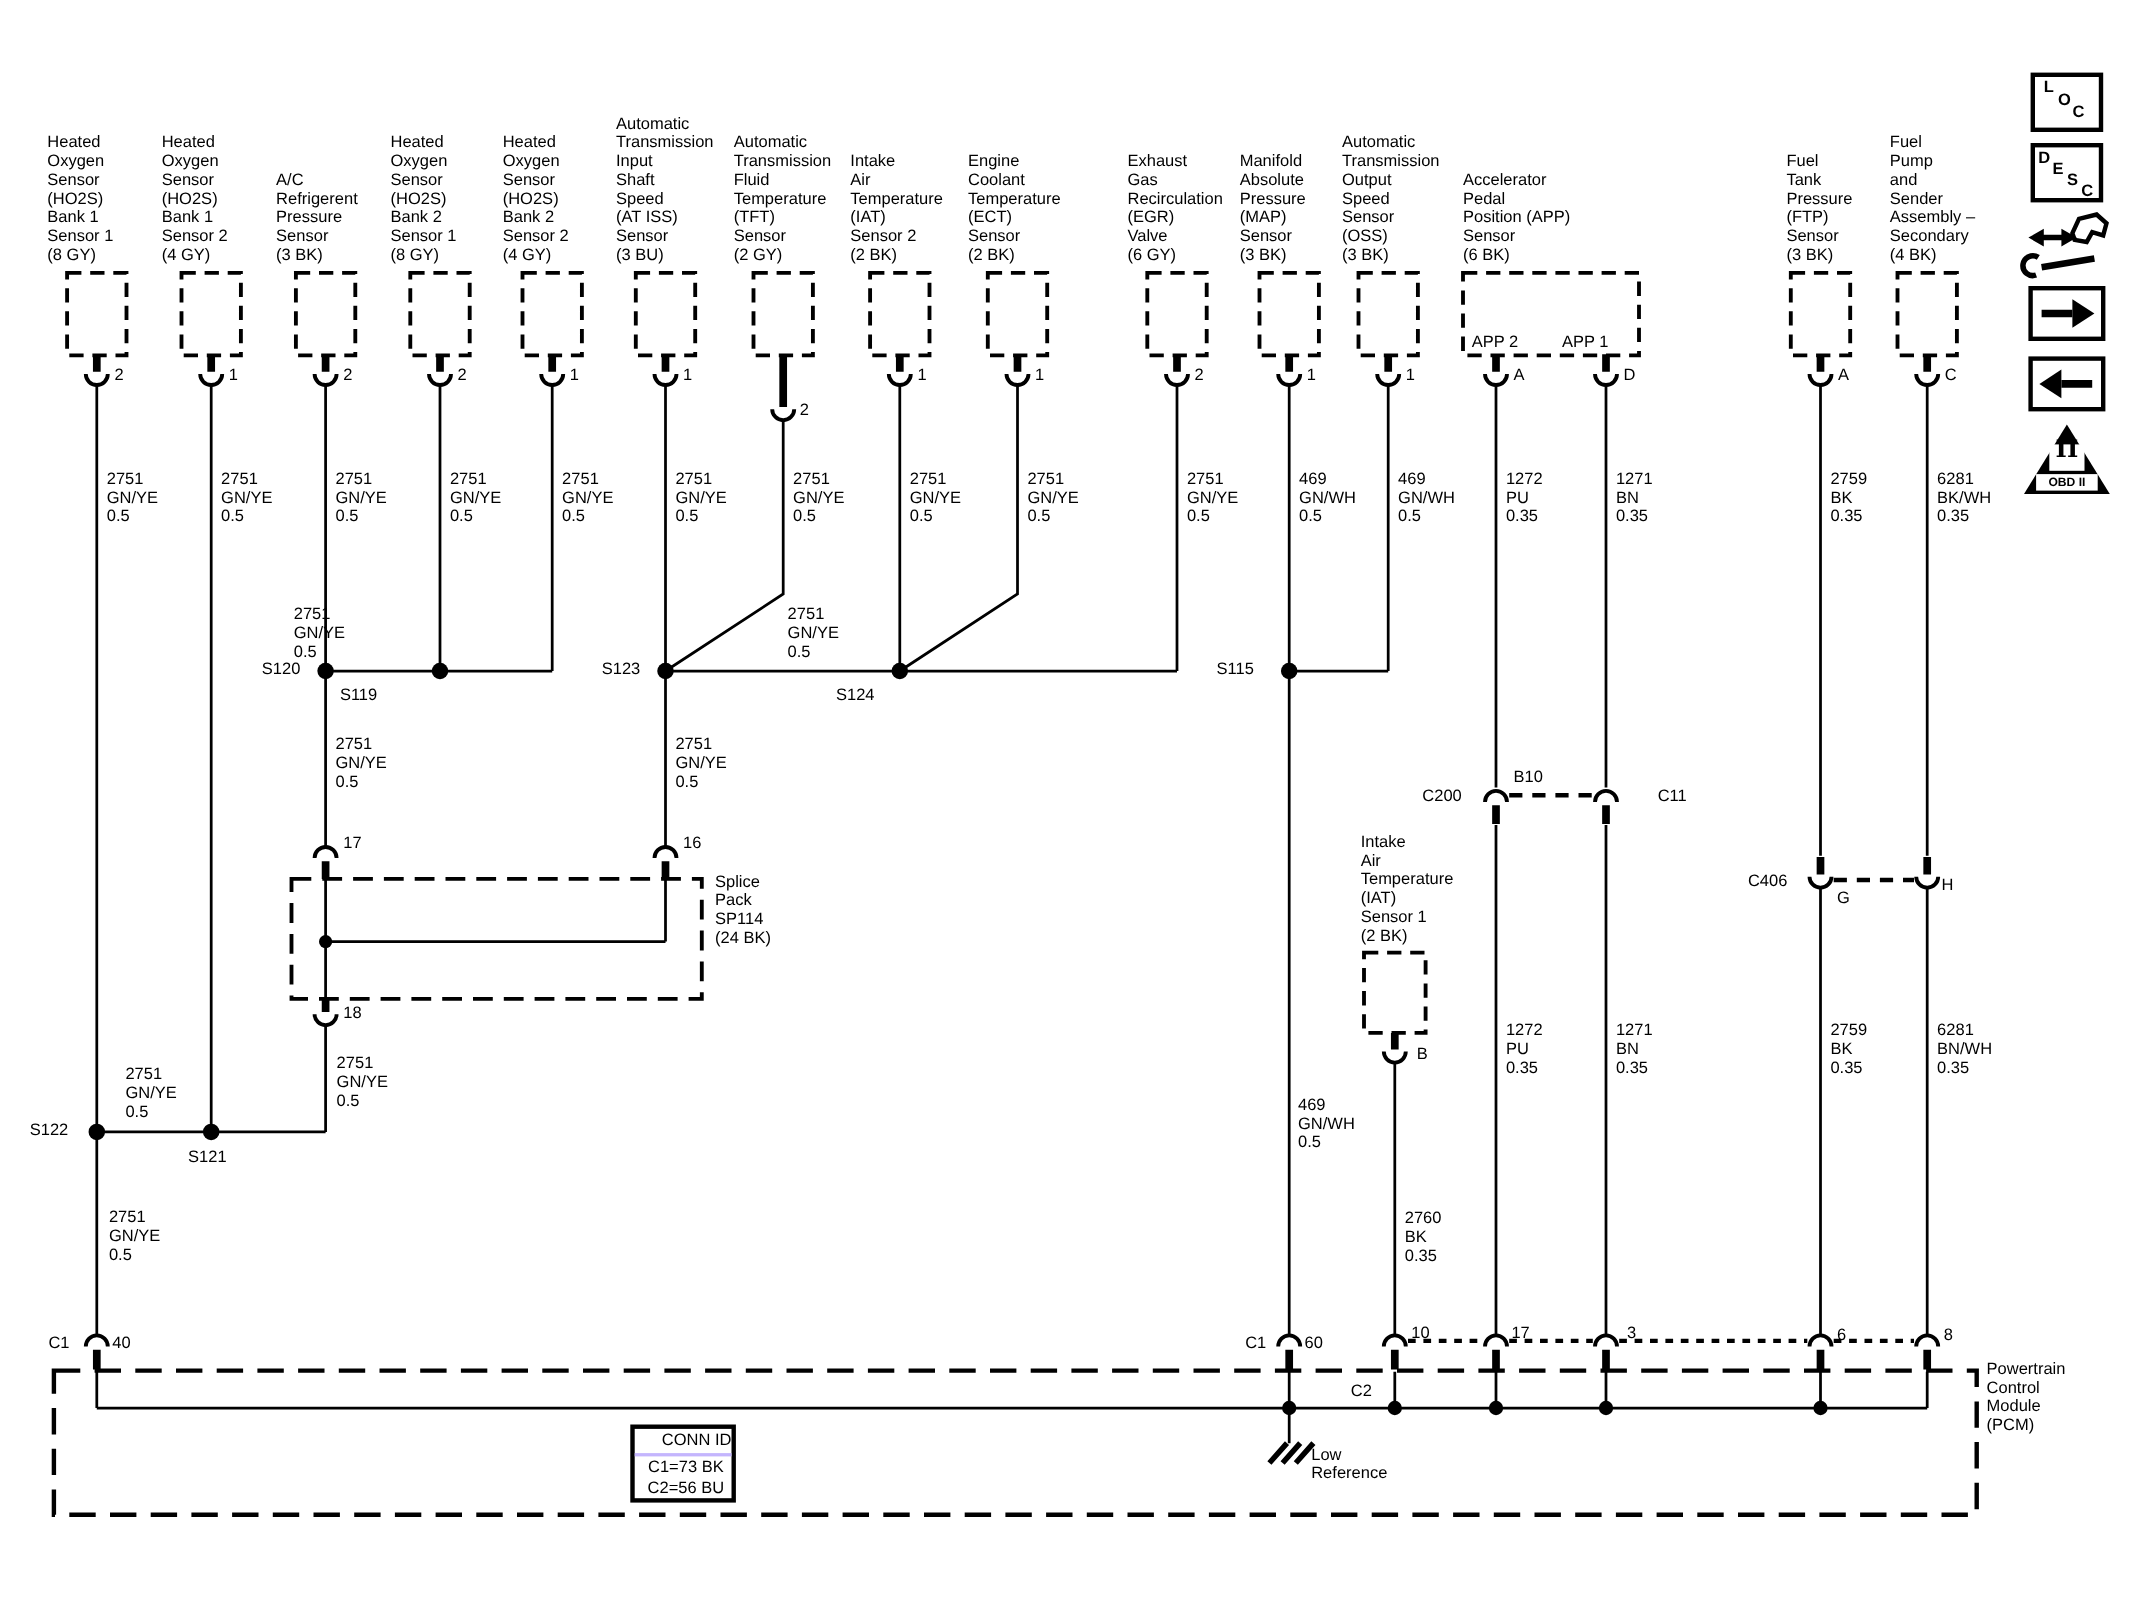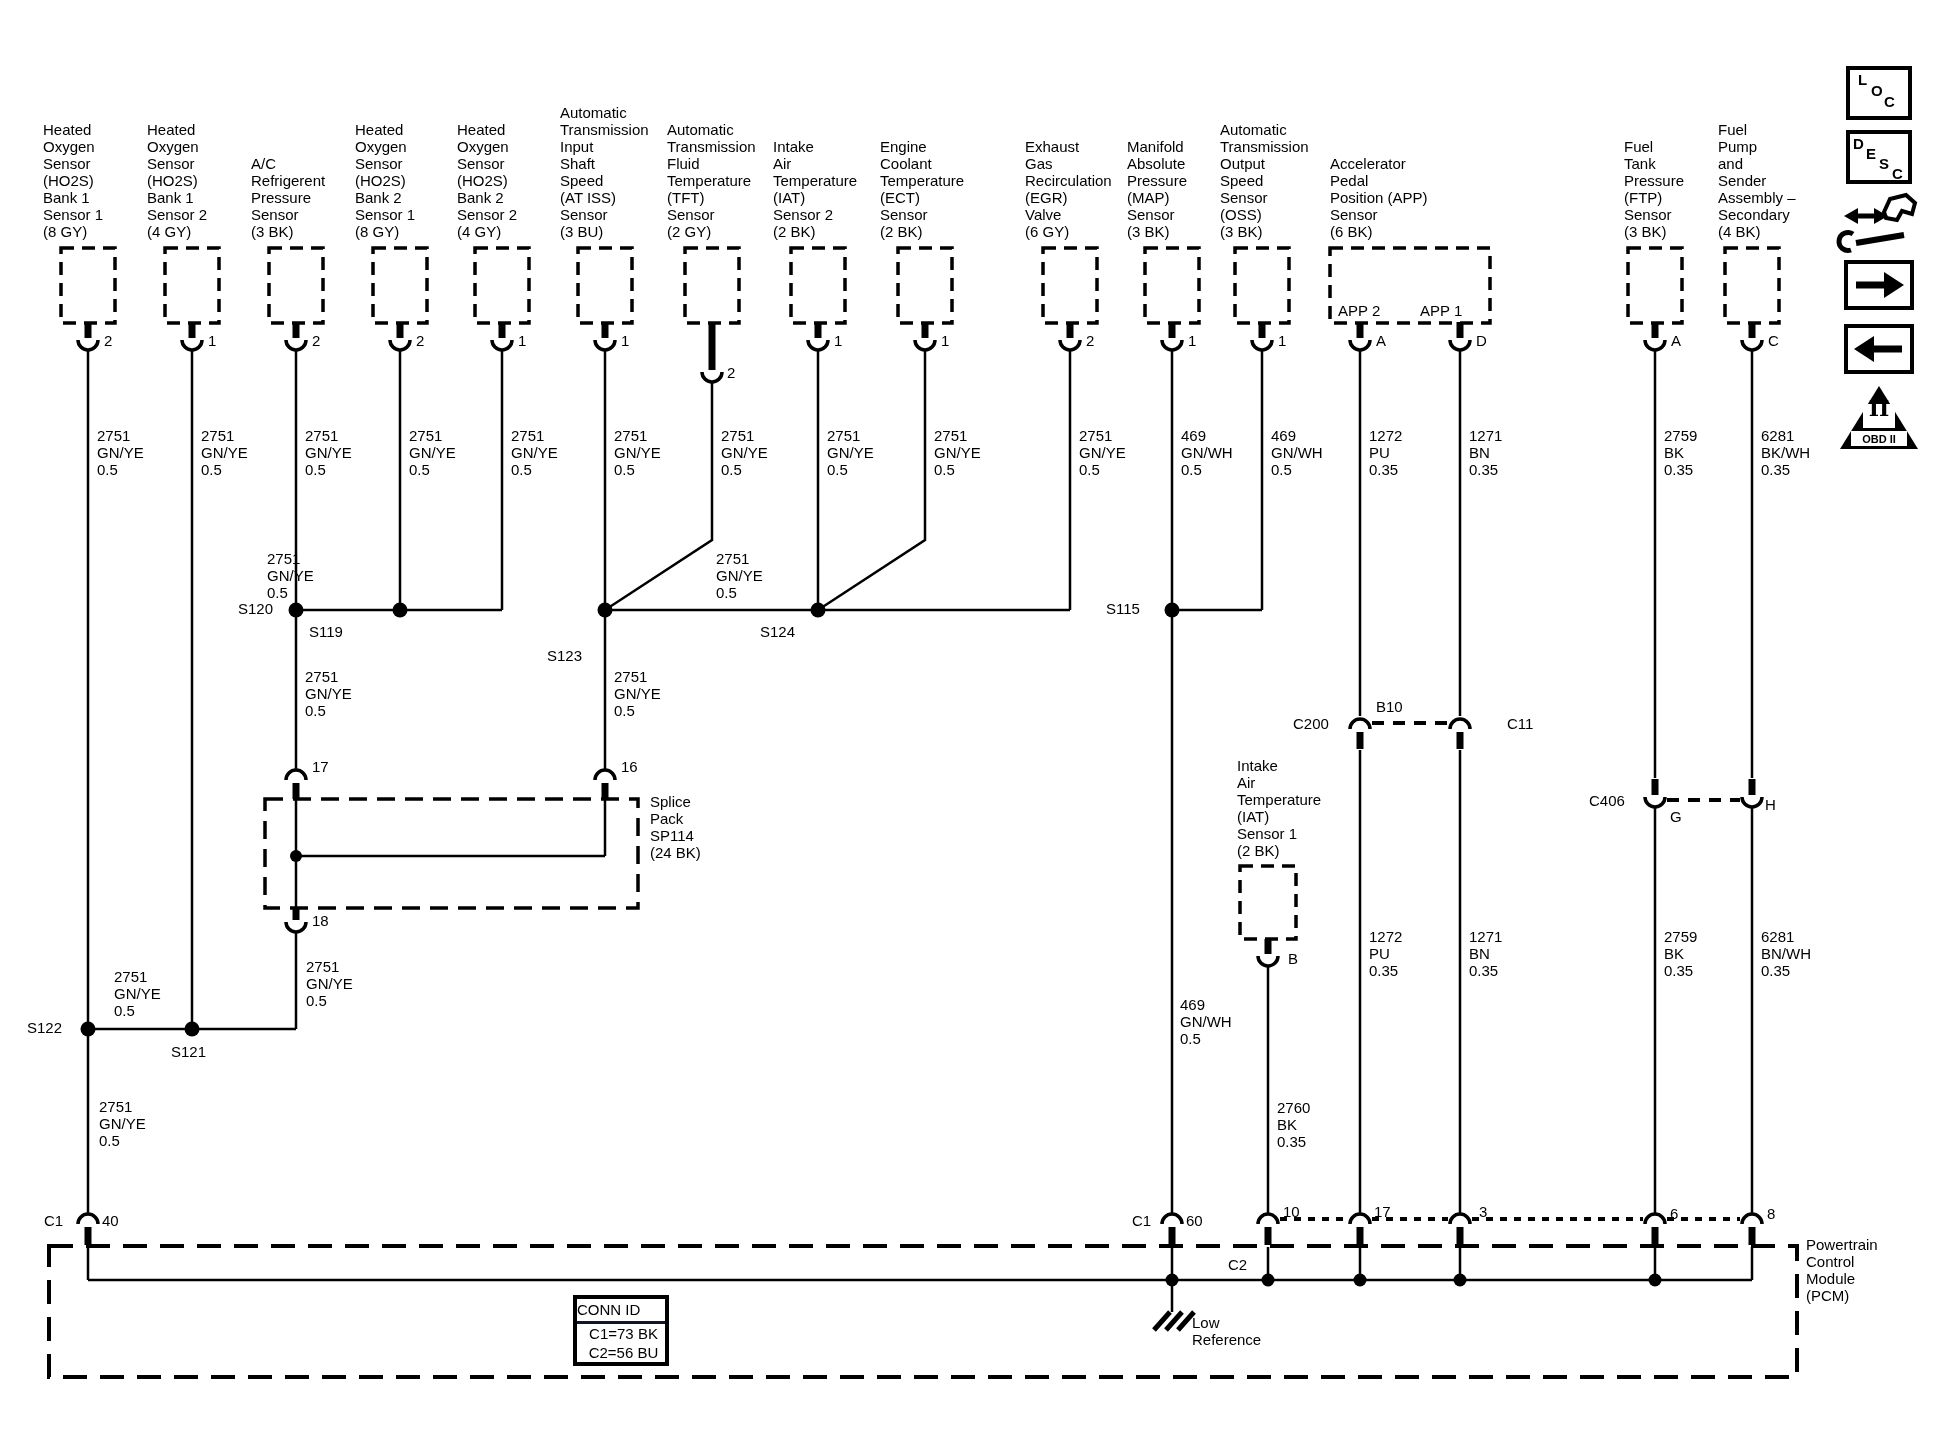--- a/index.html
+++ b/index.html
@@ -6,21 +6,21 @@
   html,body{margin:0;padding:0;background:#fff;}
   #stage{position:relative;width:1953px;height:1455px;background:#fff;overflow:hidden;
          font-family:"Liberation Sans",sans-serif;color:#000;}
   #wiring-svg{position:absolute;left:0;top:0;}
   #labels{position:absolute;left:0;top:0;width:100%;height:100%;}
   .t{position:absolute;white-space:pre-line;font:15px/17px "Liberation Sans",sans-serif;color:#000;}
   .c{text-align:center;}
   .b{font-weight:bold;}
   .serif{font-family:"DejaVu Serif","Liberation Serif",serif;font-weight:bold;}
   #conn-id{position:absolute;left:573px;top:1295px;width:88px;border:4px solid #000;background:#fff;}
-  #conn-id .hd{border-bottom:3px solid #0f172a;text-align:left;font:15px/22px "Liberation Sans",sans-serif;}
+  #conn-id .hd{border-bottom:3px solid #c4b5fd;text-align:right;font:15px/22px "Liberation Sans",sans-serif;}
   #conn-id .rw{padding:1px 0 0 5px;font:15px/18px "Liberation Sans",sans-serif;text-align:center;}
 </style>
 </head>
 <body>
 
 <div id="stage">
 
 <svg id="wiring-svg" width="1953" height="1455" viewBox="0 0 1953 1455">
   <g stroke="#000" fill="none">
 
@@ -372,21 +372,21 @@
 BK
 0.35</div>
       <div class="t" style="left: 1761px; top: 928px;">6281
 BN/WH
 0.35</div>
       <div class="t" style="left: 1277px; top: 1059px; margin-top: 40px;">2760
 BK
 0.35</div>
       <div class="t" style="left: 238px; top: 600px;">S120</div>
       <div class="t" style="left: 309px; top: 623px;">S119</div>
-      <div class="t" style="left: 547px; top: 600px; margin-top: 47px;">S123</div>
+      <div class="t" style="left: 547px; top: 600px;">S123</div>
       <div class="t" style="left: 760px; top: 623px;">S124</div>
       <div class="t" style="left: 1106px; top: 600px;">S115</div>
       <div class="t" style="left: 27px; top: 1019px;">S122</div>
       <div class="t" style="left: 171px; top: 1043px;">S121</div>
       <div class="t" style="left: 1293px; top: 715px;">C200</div>
       <div class="t" style="left: 1376px; top: 698px;">B10</div>
       <div class="t" style="left: 1475px; top: 715px; margin-left: 32px;">C11</div>
       <div class="t" style="left: 1589px; top: 792px;">C406</div>
       <div class="t" style="left: 1670px; top: 808px;">G</div>
       <div class="t" style="left: 1765px; top: 796px;">H</div>

